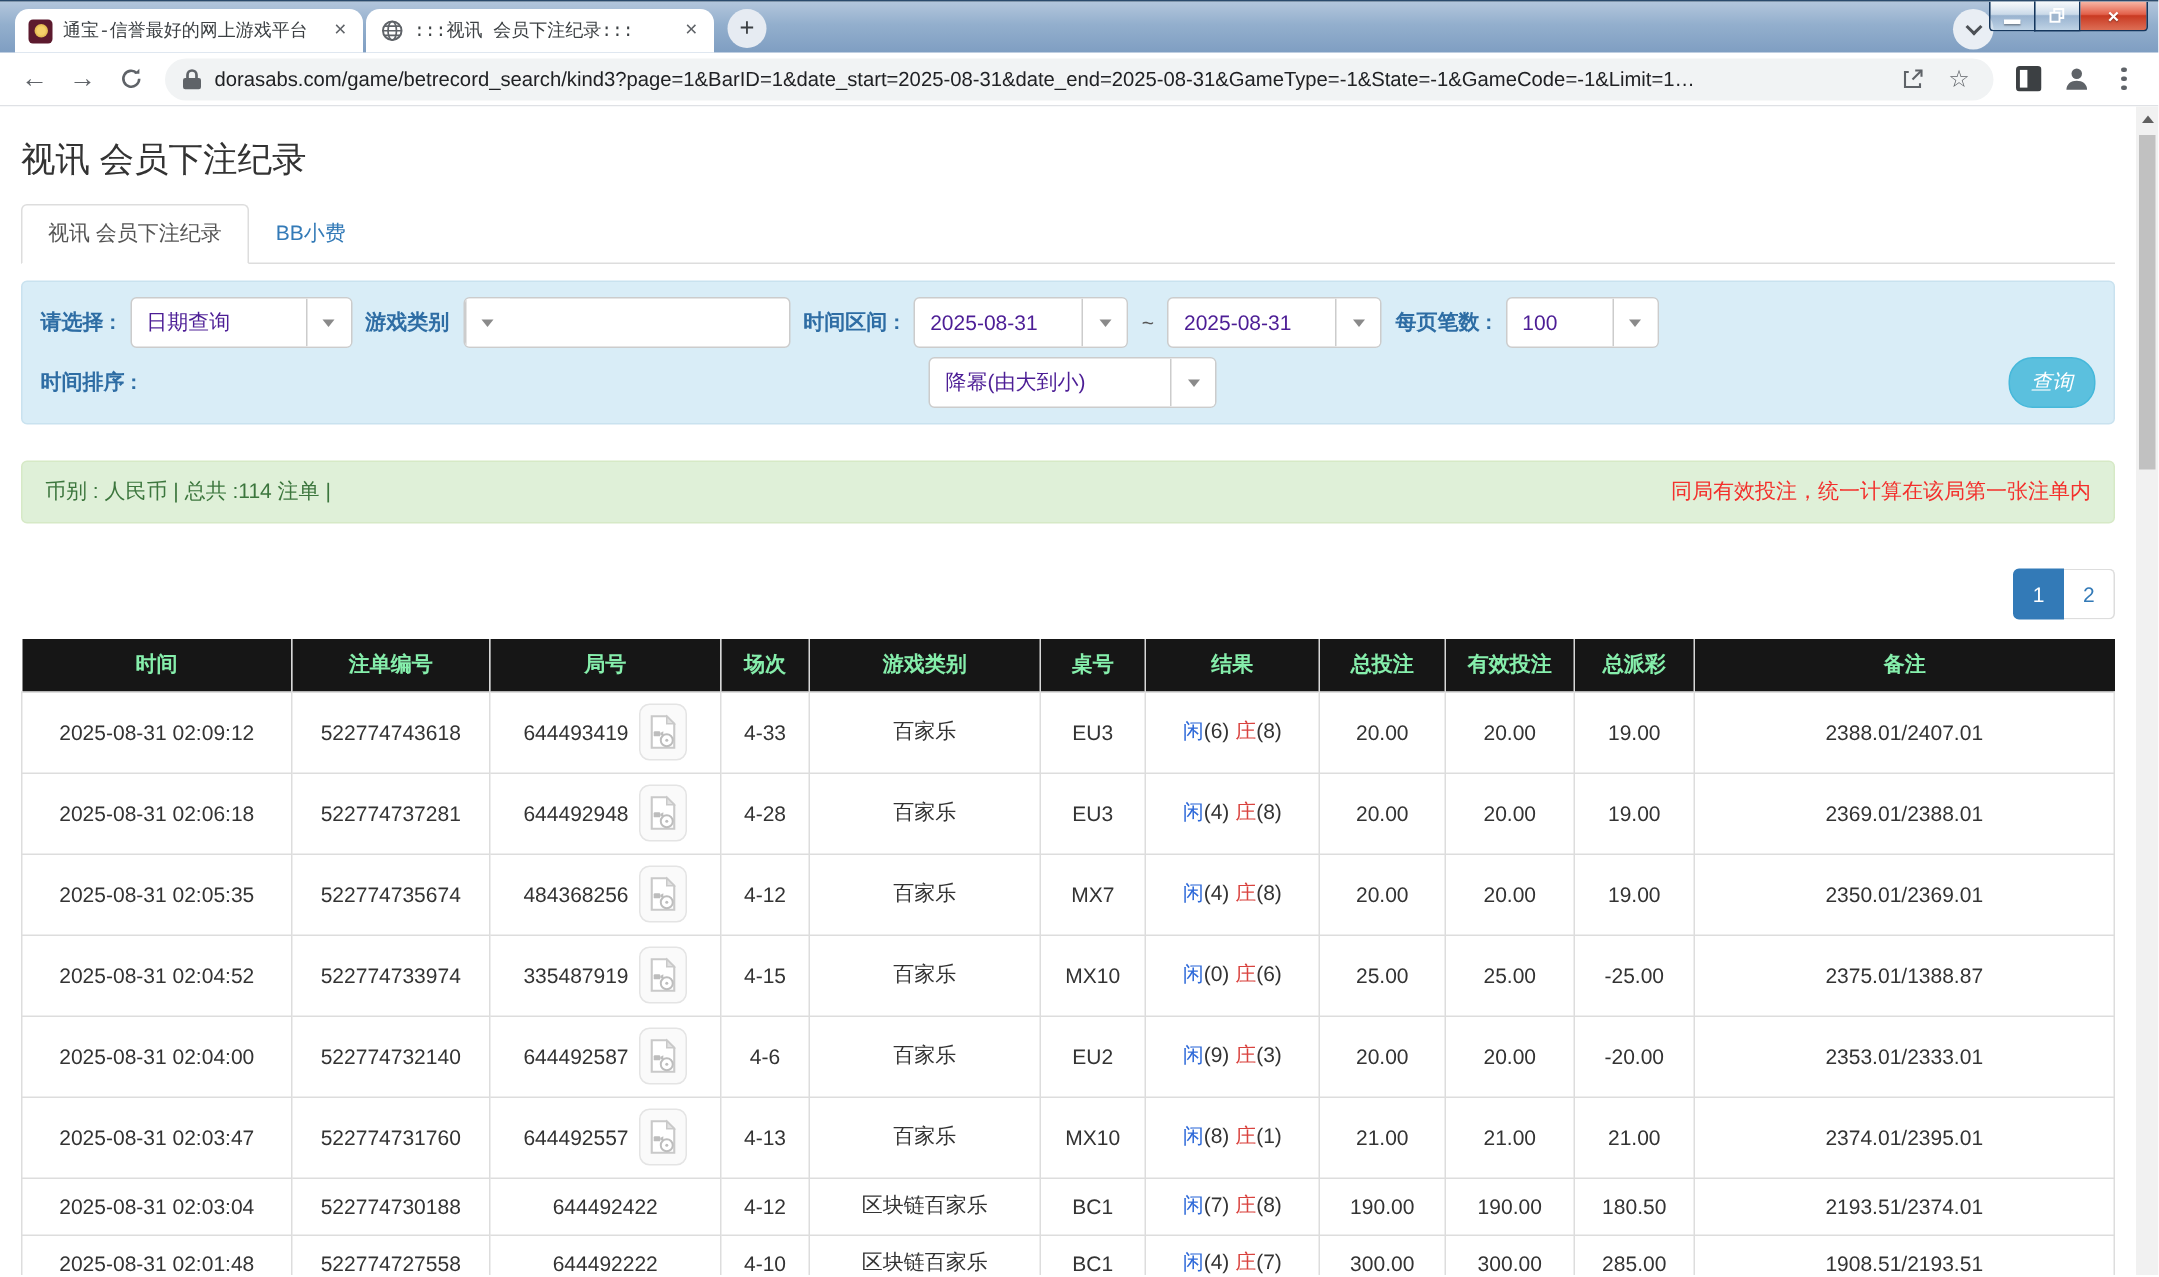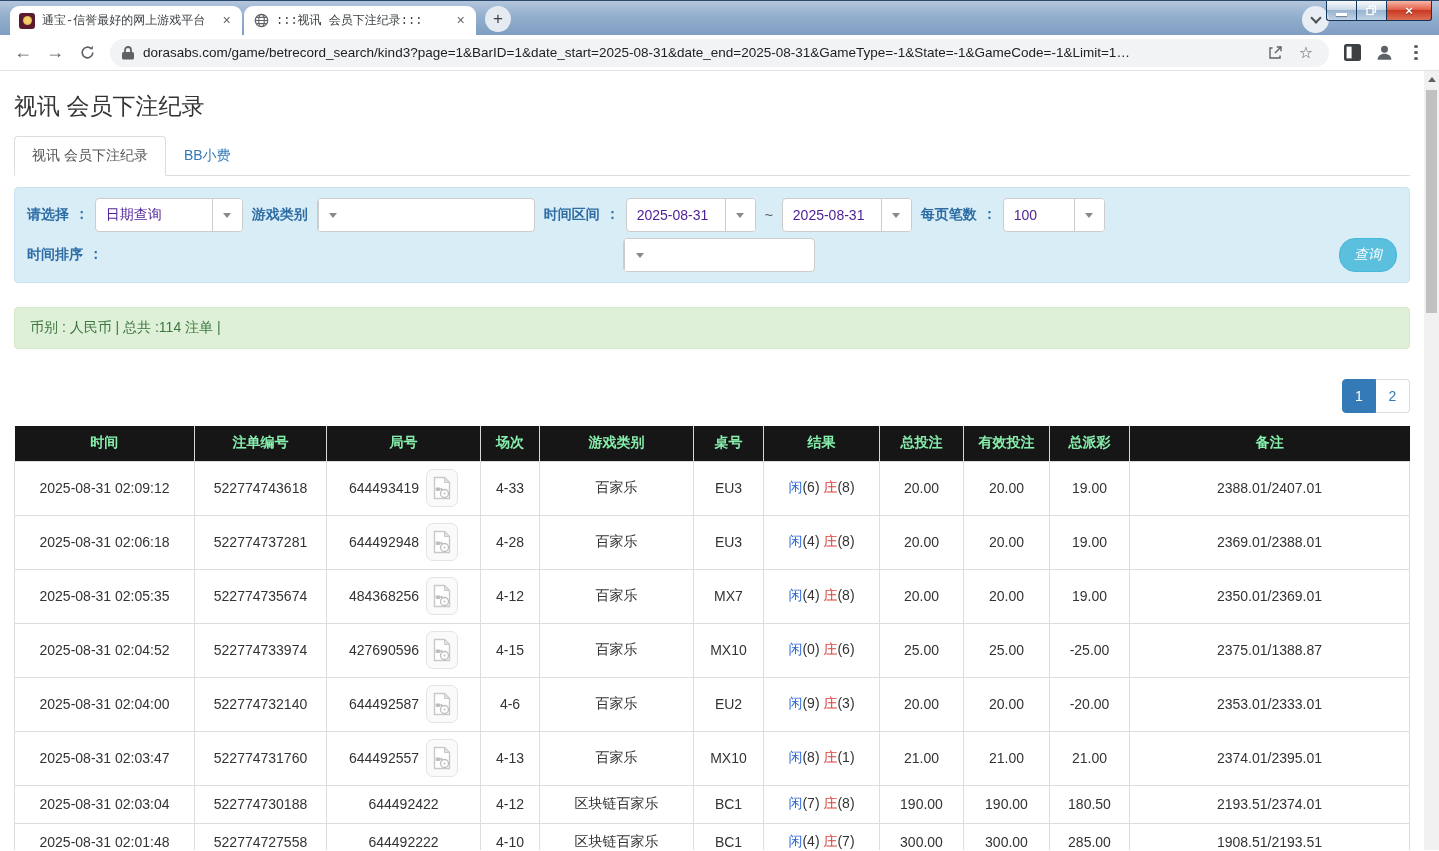--- a/index.html
+++ b/index.html
@@ -77,26 +77,26 @@
   .page-title { font-size:23px; font-weight:500; color:#333; margin:20px 0 0 0; }
 
   .nav-tabs { display:flex; border-bottom:1px solid #ddd; margin-top:14px; }
   .nav-tab { padding:10px 17px; font-size:14px; margin-bottom:-1px; border:1px solid transparent; border-radius:4px 4px 0 0; }
   .nav-tab.active { color:#555; background:#fff; border-color:#ddd #ddd #fff; }
   .nav-tab.inactive { color:#337ab7; }
 
   .filter-panel { background:#d9edf7; border:1px solid #c9e2ef; border-radius:4px; margin-top:11px; padding:8px 12px; }
   .filter-row { display:flex; align-items:center; gap:9px; margin:2px 0; }
   .filter-row + .filter-row { margin-top:6px;justify-content:space-between; }
-  .f-label { color:#2e6da4; font-weight:bold; font-size:14px; white-space:nowrap;font-family:Liberation Mono, monospace; }
+  .f-label { color:#2e6da4; font-weight:bold; font-size:14px; white-space:nowrap; }
   .select { display:flex; align-items:stretch; background:#fff; border:1px solid #ccc; border-radius:4px; height:34px; overflow:hidden; }
   .select .val { padding:0 10px; display:flex; align-items:center; font-size:14px; color:#4c1d95; flex:1; white-space:nowrap; }
   .select .caret-seg { width:30px; border-left:1px solid #ccc; display:flex; align-items:center; justify-content:center; background:#fff; }
   .caret { width:0; height:0; border:4px solid transparent; border-top:5px solid #8a8a8a; margin-top:5px; }
-  .w-type { width:148px; } .w-game { width:218px; } .w-date { width:130px; } .w-size { width:102px; } .w-sort { width:192px; }
+  .w-type { width:148px; } .w-game { width:218px; } .w-date { width:143px; } .w-size { width:102px; } .w-sort { width:192px; }
   .tilde { color:#555; font-size:14px; }
   .btn-search { background:#5bc0de; border:1px solid #46b8da; color:#fff; font-size:14px; padding:0 14px; height:34px; border-radius:16px;font-style:italic; }
 
   .summary-bar {
     margin-top:24px; background:#dff0d8; border:1px solid #d6e9c6; border-radius:4px;
     padding:0 15px; height:42px; display:flex; align-items:center; justify-content:space-between; font-size:14px;
   }
   .summary-left { color:#3c763d; }
   .summary-right { color:#f3302c; }
 
@@ -259,30 +259,32 @@
         <div class="select w-size">
           <span class="val">100</span>
           <span class="caret-seg">
               <span class="caret"></span>
             </span>
         </div>
       </div>
       <div class="filter-row">
         <span class="f-label">时间排序 :</span>
         <div class="select w-sort">
+          <span class="val">降幂(由大到小)</span>
           <span class="caret-seg">
               <span class="caret"></span>
             </span>
         </div>
         <button class="btn-search">查询</button>
       </div>
     </div>
 
     <div class="summary-bar">
       <span class="summary-left">币别 : 人民币 | 总共 :114 注单 |</span>
+      <span class="summary-right">同局有效投注，统一计算在该局第一张注单内</span>
     </div>
 
     <div class="pagination-row" id="pagination">
         <div class="page-btn active">1</div>
         <div class="page-btn">2</div>
       </div>
 
     <table class="bets">
       <colgroup>
         <col style="width:180px">
@@ -375,21 +377,21 @@
             <td>MX7</td>
             <td><span class="res-p">闲</span><span class="res-n">(4) </span><span class="res-b">庄</span><span class="res-n">(8)</span></td>
             <td class="blue">20.00</td>
             <td>20.00</td>
             <td>19.00</td>
             <td>2350.01/2369.01</td>
           </tr>
           <tr class="row-tall">
             <td>2025-08-31 02:04:52</td>
             <td>522774733974</td>
-            <td><span class="round-num">427690596</span><span class="video-btn">
+            <td><span class="round-num">335487919</span><span class="video-btn">
                 <svg width="20" height="24" viewBox="0 0 20 24">
                   <path d="M2.5 1.5h10l5 5v16h-15z" fill="#fff" stroke="#c9c9c9" stroke-width="1.4"></path>
                   <path d="M12.5 1.5l5 5h-5z" fill="#e2e2e2" stroke="#c9c9c9" stroke-width="1"></path>
                   <rect x="3.8" y="11.5" width="4.4" height="3.4" rx="0.8" fill="#bdbdbd"></rect>
                   <path d="M8.2 12.6l2-1.1v3.4l-2-1.1z" fill="#bdbdbd"></path>
                   <circle cx="12.5" cy="17.5" r="4" fill="none" stroke="#bdbdbd" stroke-width="1.3"></circle>
                   <circle cx="12.5" cy="17.5" r="1" fill="#bdbdbd"></circle>
                 </svg>
               </span></td>
             <td>4-15</td>

